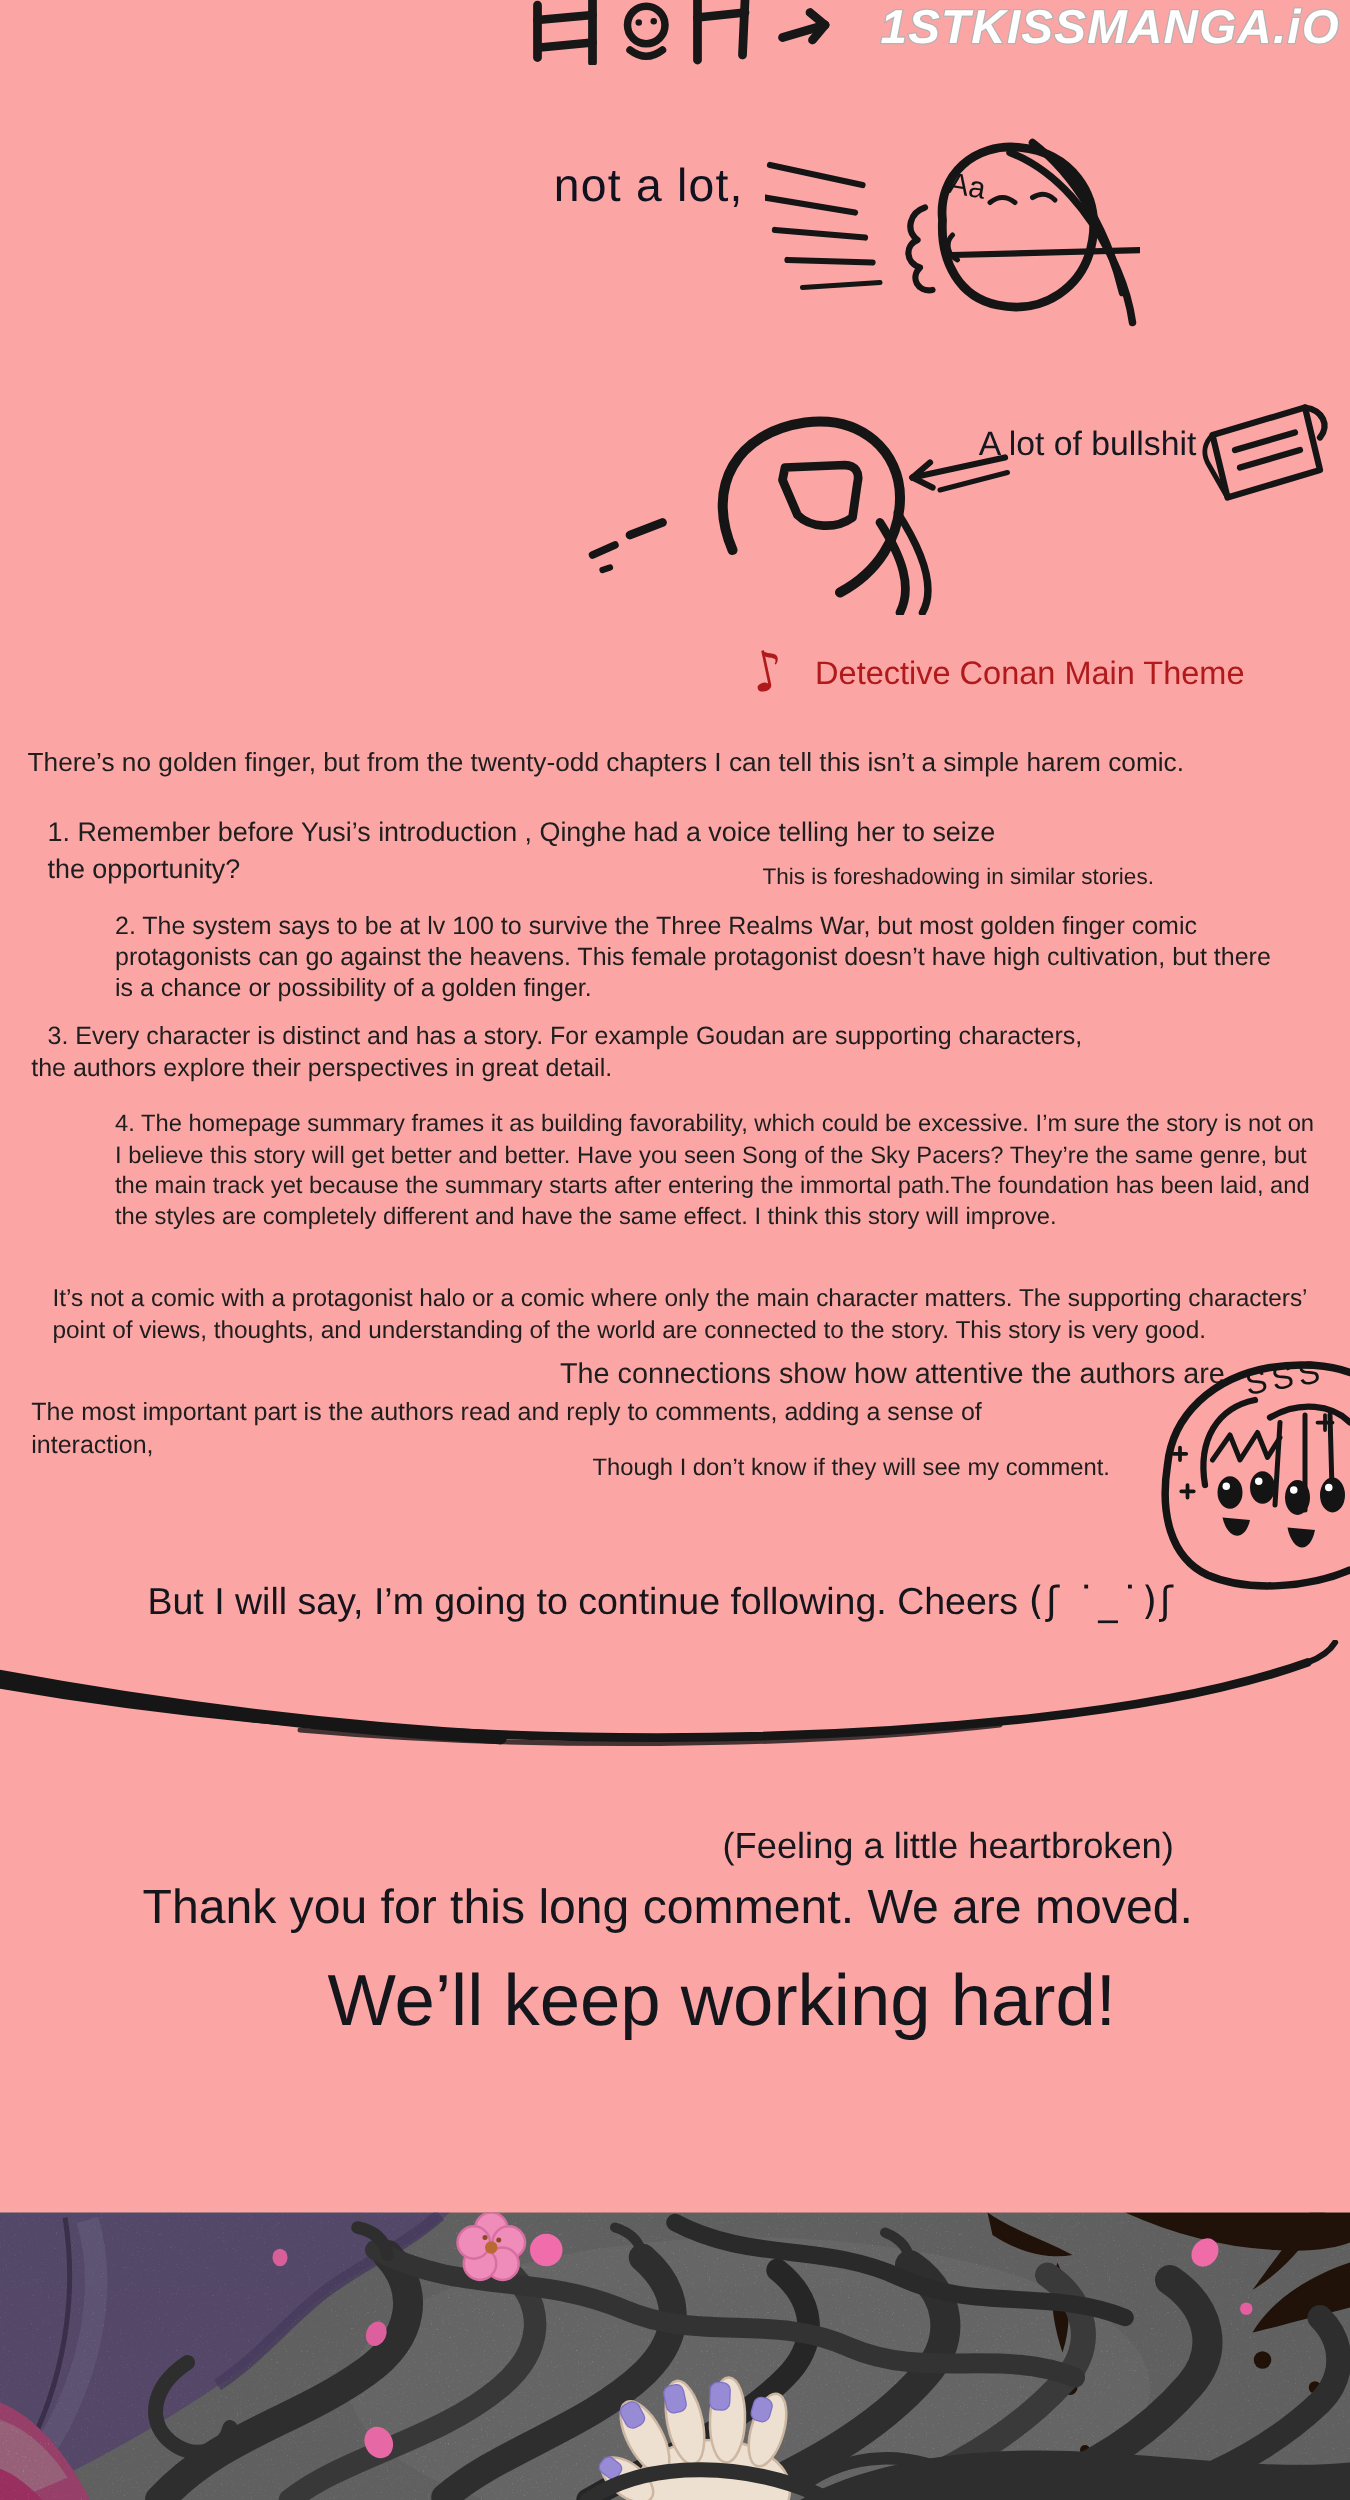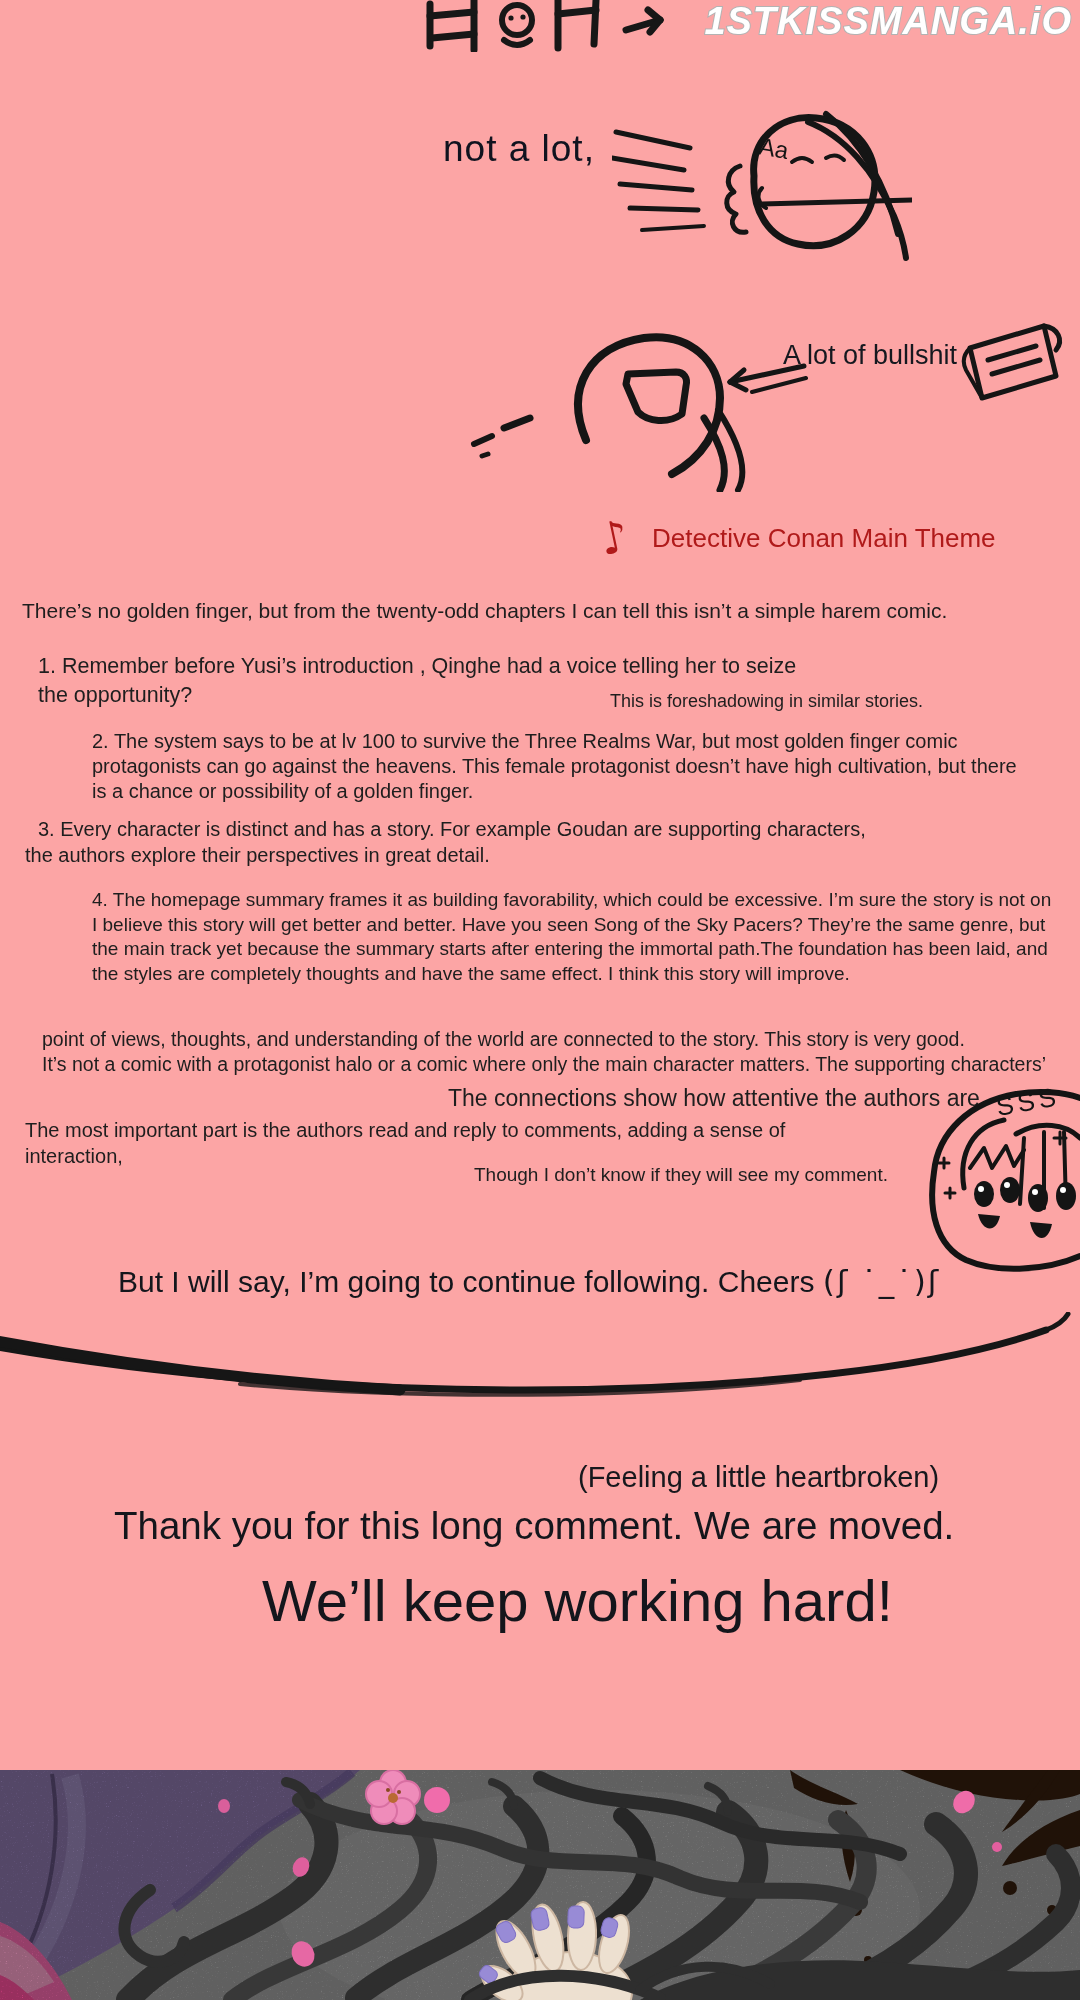--- a/index.html
+++ b/index.html
@@ -130,26 +130,26 @@
 
   <div class="block p3">
     <div>3. Every character is distinct and has a story. For example Goudan are supporting characters,</div>
     <div>the authors explore their perspectives in great detail.</div>
   </div>
 
   <div class="block p4">
     <div>4. The homepage summary frames it as building favorability, which could be excessive. I’m sure the story is not on</div>
     <div>I believe this story will get better and better. Have you seen Song of the Sky Pacers? They’re the same genre, but</div>
     <div>the main track yet because the summary starts after entering the immortal path.The foundation has been laid, and</div>
-    <div>the styles are completely thoughts and have the same effect. I think this story will improve.</div>
+    <div>the styles are completely different and have the same effect. I think this story will improve.</div>
   </div>
 
   <div class="block halo">
+    <div>It’s not a comic with a protagonist halo or a comic where only the main character matters. The supporting characters’</div>
     <div>point of views, thoughts, and understanding of the world are connected to the story. This story is very good.</div>
-    <div>It’s not a comic with a protagonist halo or a comic where only the main character matters. The supporting characters’</div>
   </div>
 
   <div class="t connections">The connections show how attentive the authors are.</div>
 
   <div class="block important">
     <div>The most important part is the authors read and reply to comments, adding a sense of</div>
     <div>interaction,</div>
   </div>
 
   <div class="t seen">Though I don’t know if they will see my comment.</div>

